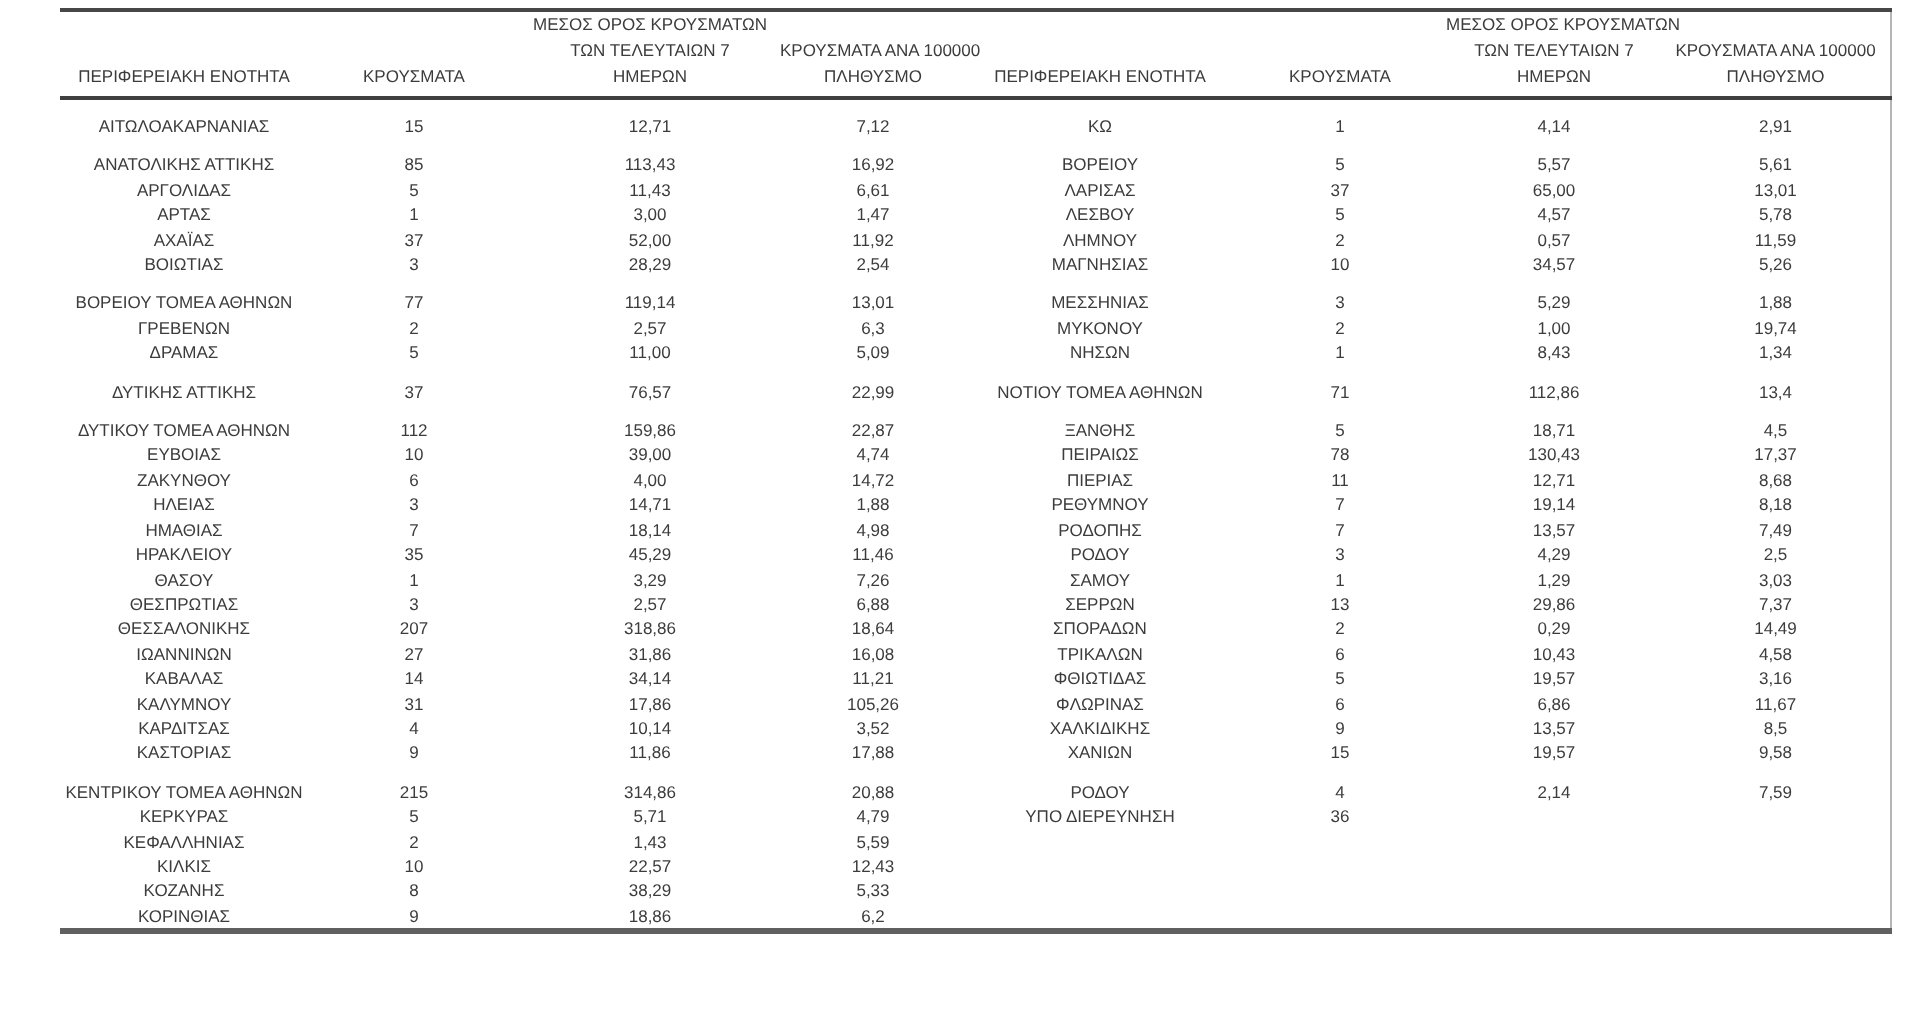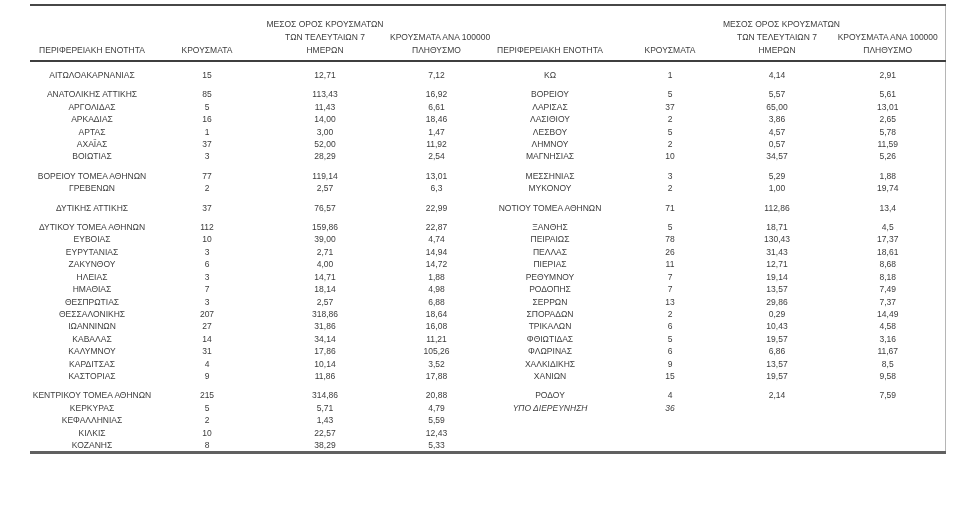--- a/index.html
+++ b/index.html
@@ -11,31 +11,31 @@
   .page{margin:4px 0 0 30px;width:915px;}
   table.stats{
     width:915px;border-collapse:collapse;table-layout:fixed;
     border-top:2px solid #474747;
     border-bottom:3px solid #606060;
     border-right:1px solid #b5b5b5;
   }
   thead th{
     vertical-align:bottom;text-align:center;
     font-size:8.5px;line-height:13px;font-weight:normal;
-    padding:12px 0 3px 0;
+    padding:0 0 3px 0;
     border-bottom:2px solid #3f3f3f;
     white-space:pre;
     overflow:visible;
   }
   td.cell{
     text-align:center;font-size:8.5px;line-height:12.4px;height:12.4px;
     padding:0;white-space:nowrap;overflow:visible;
   }
   tr.spacer td{height:7px;padding:0;line-height:7px;font-size:1px;}
-  .italic{font-style:italic;margin-top:44px;}
+  .italic{margin-top:44px;}
 </style>
 </head>
 <body>
 
 <div class="page">
   <table class="stats">
     <colgroup>
       <col style="width:124px">
         <col style="width:106px">
         <col style="width:130px">
@@ -94,30 +94,20 @@
           <td class="cell">ΑΡΓΟΛΙΔΑΣ</td>
           <td class="cell">5</td>
           <td class="cell">11,43</td>
           <td class="cell">6,61</td>
           <td class="cell">ΛΑΡΙΣΑΣ</td>
           <td class="cell">37</td>
           <td class="cell">65,00</td>
           <td class="cell">13,01</td>
         </tr>
         <tr>
-          <td class="cell">ΑΡΚΑΔΙΑΣ</td>
-          <td class="cell">16</td>
-          <td class="cell">14,00</td>
-          <td class="cell">18,46</td>
-          <td class="cell">ΛΑΣΙΘΙΟΥ</td>
-          <td class="cell">2</td>
-          <td class="cell">3,86</td>
-          <td class="cell">2,65</td>
-        </tr>
-        <tr>
           <td class="cell">ΑΡΤΑΣ</td>
           <td class="cell">1</td>
           <td class="cell">3,00</td>
           <td class="cell">1,47</td>
           <td class="cell">ΛΕΣΒΟΥ</td>
           <td class="cell">5</td>
           <td class="cell">4,57</td>
           <td class="cell">5,78</td>
         </tr>
         <tr>
@@ -155,20 +145,30 @@
         </tr>
         <tr>
           <td class="cell">ΓΡΕΒΕΝΩΝ</td>
           <td class="cell">2</td>
           <td class="cell">2,57</td>
           <td class="cell">6,3</td>
           <td class="cell">ΜΥΚΟΝΟΥ</td>
           <td class="cell">2</td>
           <td class="cell">1,00</td>
           <td class="cell">19,74</td>
+        </tr>
+        <tr>
+          <td class="cell">ΔΡΑΜΑΣ</td>
+          <td class="cell">5</td>
+          <td class="cell">11,00</td>
+          <td class="cell">5,09</td>
+          <td class="cell">ΝΗΣΩΝ</td>
+          <td class="cell">1</td>
+          <td class="cell">8,43</td>
+          <td class="cell">1,34</td>
         </tr>
         <tr class="spacer">
           <td colspan="8"></td>
         </tr>
         <tr>
           <td class="cell">ΔΥΤΙΚΗΣ ΑΤΤΙΚΗΣ</td>
           <td class="cell">37</td>
           <td class="cell">76,57</td>
           <td class="cell">22,99</td>
           <td class="cell">ΝΟΤΙΟΥ ΤΟΜΕΑ ΑΘΗΝΩΝ</td>
@@ -193,30 +193,20 @@
           <td class="cell">ΕΥΒΟΙΑΣ</td>
           <td class="cell">10</td>
           <td class="cell">39,00</td>
           <td class="cell">4,74</td>
           <td class="cell">ΠΕΙΡΑΙΩΣ</td>
           <td class="cell">78</td>
           <td class="cell">130,43</td>
           <td class="cell">17,37</td>
         </tr>
         <tr>
-          <td class="cell">ΕΥΡΥΤΑΝΙΑΣ</td>
-          <td class="cell">3</td>
-          <td class="cell">2,71</td>
-          <td class="cell">14,94</td>
-          <td class="cell">ΠΕΛΛΑΣ</td>
-          <td class="cell">26</td>
-          <td class="cell">31,43</td>
-          <td class="cell">18,61</td>
-        </tr>
-        <tr>
           <td class="cell">ΖΑΚΥΝΘΟΥ</td>
           <td class="cell">6</td>
           <td class="cell">4,00</td>
           <td class="cell">14,72</td>
           <td class="cell">ΠΙΕΡΙΑΣ</td>
           <td class="cell">11</td>
           <td class="cell">12,71</td>
           <td class="cell">8,68</td>
         </tr>
         <tr>
@@ -233,20 +223,40 @@
           <td class="cell">ΗΜΑΘΙΑΣ</td>
           <td class="cell">7</td>
           <td class="cell">18,14</td>
           <td class="cell">4,98</td>
           <td class="cell">ΡΟΔΟΠΗΣ</td>
           <td class="cell">7</td>
           <td class="cell">13,57</td>
           <td class="cell">7,49</td>
         </tr>
         <tr>
+          <td class="cell">ΗΡΑΚΛΕΙΟΥ</td>
+          <td class="cell">35</td>
+          <td class="cell">45,29</td>
+          <td class="cell">11,46</td>
+          <td class="cell">ΡΟΔΟΥ</td>
+          <td class="cell">3</td>
+          <td class="cell">4,29</td>
+          <td class="cell">2,5</td>
+        </tr>
+        <tr>
+          <td class="cell">ΘΑΣΟΥ</td>
+          <td class="cell">1</td>
+          <td class="cell">3,29</td>
+          <td class="cell">7,26</td>
+          <td class="cell">ΣΑΜΟΥ</td>
+          <td class="cell">1</td>
+          <td class="cell">1,29</td>
+          <td class="cell">3,03</td>
+        </tr>
+        <tr>
           <td class="cell">ΘΕΣΠΡΩΤΙΑΣ</td>
           <td class="cell">3</td>
           <td class="cell">2,57</td>
           <td class="cell">6,88</td>
           <td class="cell">ΣΕΡΡΩΝ</td>
           <td class="cell">13</td>
           <td class="cell">29,86</td>
           <td class="cell">7,37</td>
         </tr>
         <tr>
@@ -355,15 +365,25 @@
         <tr>
           <td class="cell">ΚΟΖΑΝΗΣ</td>
           <td class="cell">8</td>
           <td class="cell">38,29</td>
           <td class="cell">5,33</td>
           <td class="cell"></td>
           <td class="cell"></td>
           <td class="cell"></td>
           <td class="cell"></td>
         </tr>
+        <tr>
+          <td class="cell">ΚΟΡΙΝΘΙΑΣ</td>
+          <td class="cell">9</td>
+          <td class="cell">18,86</td>
+          <td class="cell">6,2</td>
+          <td class="cell"></td>
+          <td class="cell"></td>
+          <td class="cell"></td>
+          <td class="cell"></td>
+        </tr>
       </tbody>
   </table>
 </div>
 
 </body></html>

